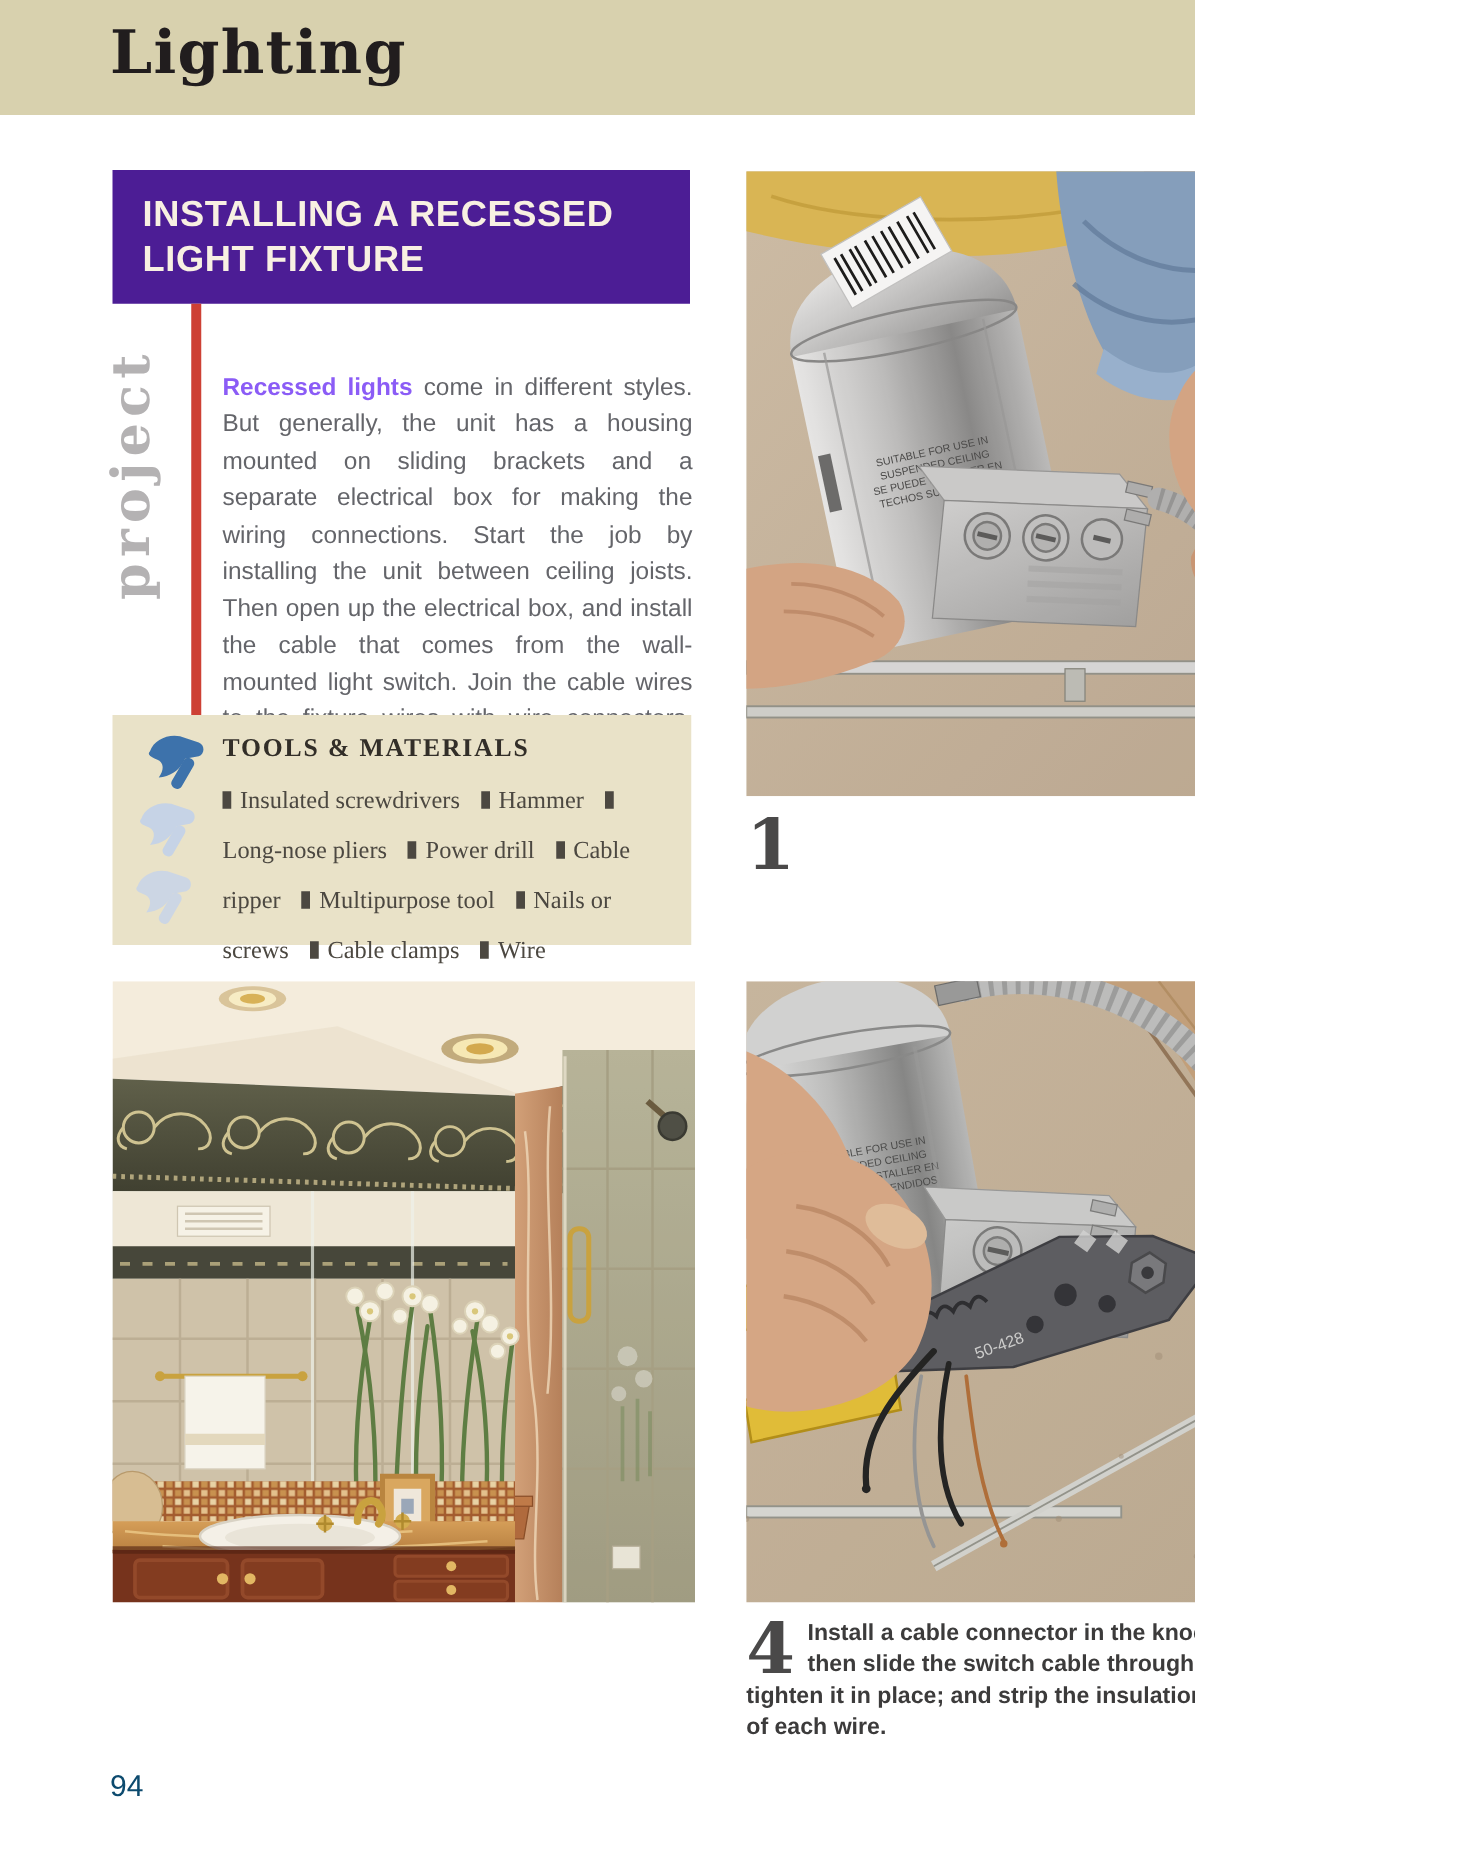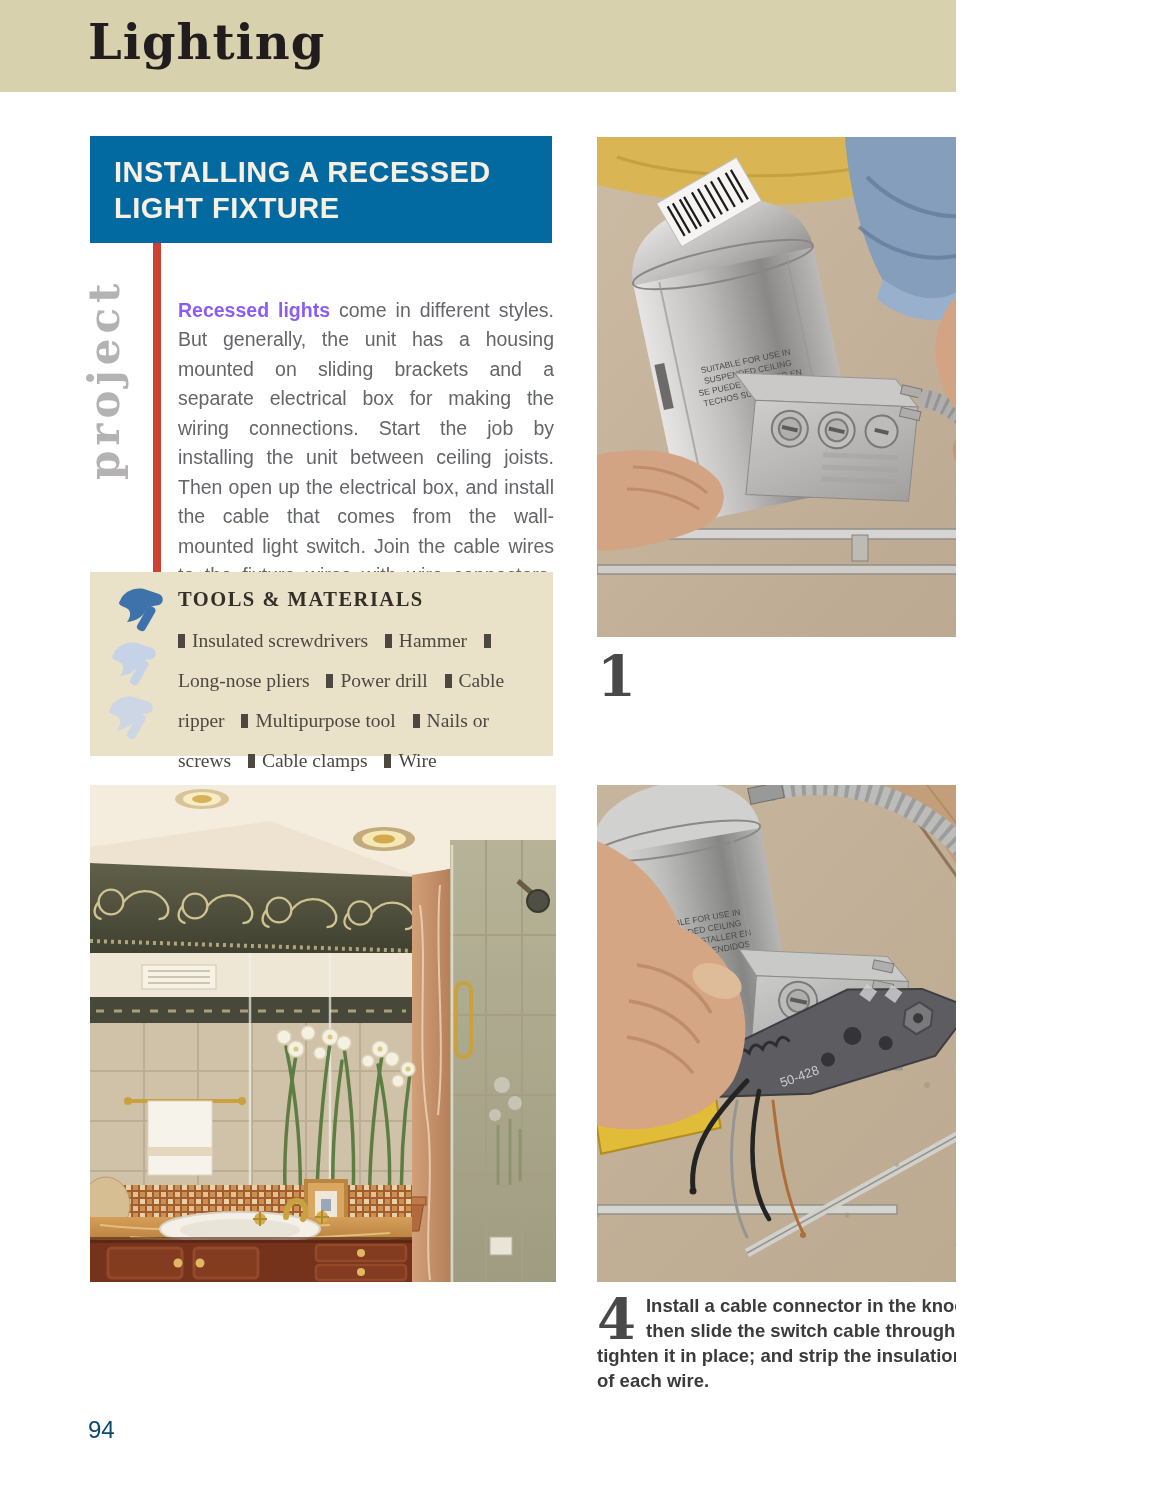--- a/index.html
+++ b/index.html
@@ -9,21 +9,21 @@
   }
   
   .band{position:absolute;left:0;top:0;width:1172px;height:92px;background:#d8d1ae;}
   .section-title{
     position:absolute;left:88px;top:14px;
     font-family:"DejaVu Serif",serif;font-weight:700;font-size:48px;color:#211d1e;
     letter-spacing:1px;
   }
   
   .proj-head{
-    position:absolute;left:90px;top:136px;width:462px;height:107px;background:#0369a1;
+    position:absolute;left:90px;top:136px;width:462px;height:107px;background:#4c1d95;
     display:flex;flex-direction:column;justify-content:center;box-sizing:border-box;padding-left:24px;
   }
   .proj-head span{
     color:#f8f0e2;font-weight:700;font-size:29px;line-height:36px;letter-spacing:.5px;
   }
   .red-rule{position:absolute;left:153px;top:243px;width:8px;height:513px;background:#cd4034;}
   .project-vert{
     position:absolute;left:80px;top:280px;height:200px;
     writing-mode:vertical-rl;transform:rotate(180deg);
     font-family:"DejaVu Serif",serif;font-weight:700;font-size:42px;letter-spacing:5px;color:#b4b2b3;

